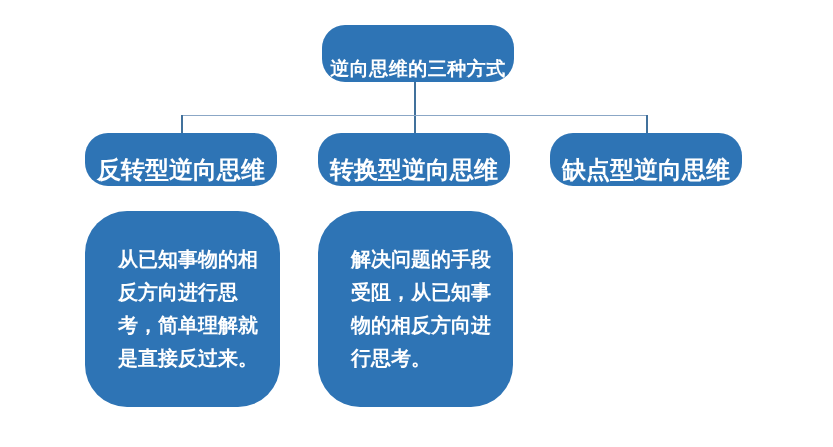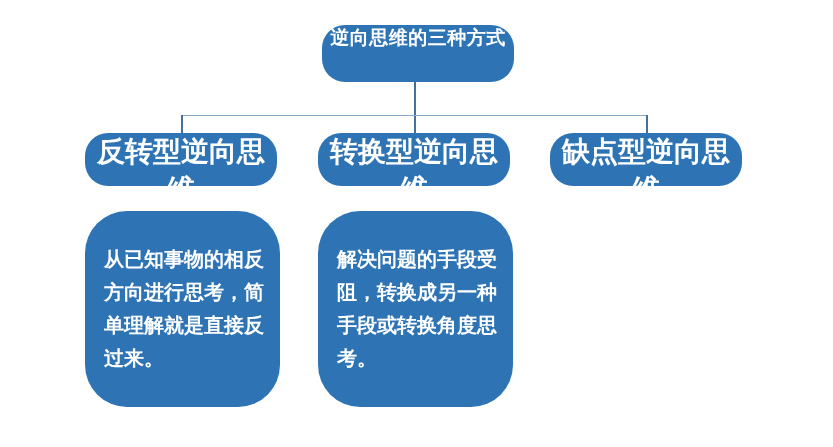--- a/index.html
+++ b/index.html
@@ -14,56 +14,56 @@
     background: var(--background, #ffffff);
     font-family: "Liberation Sans", "DejaVu Sans", sans-serif;
     overflow: hidden;
   }
   .node {
     position: absolute;
     background: var(--box-fill, #2E74B5);
     color: var(--box-text, #ffffff);
     font-weight: bold;
     display: flex;
-    align-items: flex-start;
+    align-items: flex-end;
     justify-content: center;
     text-align: center;
     box-sizing: border-box;
     border-radius: 23px;
   }
   .root-node {
     left: 322px;
     top: 25px;
     width: 192px;
     height: 57px;
     font-size: 19px;
     letter-spacing: 0.5px;
   }
   .branch-node {
     top: 133px;
     width: 192px;
     height: 53px;
-    font-size: 28px;
+    font-size: 24px;
   }
   .branch-node.col-0 { left: 85px; }
   .branch-node.col-1 { left: 318px; }
   .branch-node.col-2 { left: 550px; }
   .desc-node {
     position: absolute;
     top: 211px;
     width: 195px;
     height: 196px;
     border-radius: 42px;
     background: var(--box-fill, #2E74B5);
     color: var(--box-text, #ffffff);
     font-weight: bold;
     font-size: 20px;
     line-height: 33px;
     text-align: left;
-    padding: 32px 13px 0 19px;
+    padding: 32px 13px 0 33px;
     box-sizing: border-box;
     word-break: break-all;
   }
   .desc-node.col-0 { left: 85px; }
   .desc-node.col-1 { left: 318px; }
   .desc-node.col-2 { left: 550px; }
   .connector {
     position: absolute;
     background: var(--connector, #41719C);
   }
@@ -109,16 +109,16 @@
     <span>缺点型逆向思维</span>
   </div>
   <div class="node branch-node col-1">
     <span>转换型逆向思维</span>
   </div>
 
   <div class="desc-node col-0">
     <span>从已知事物的相反方向进行思考，简单理解就是直接反过来。</span>
   </div>
   <div class="desc-node col-1">
-    <span>解决问题的手段受阻，转换成另一种手段或转换角度思考。</span>
+    <span>解决问题的手段受阻，从已知事物的相反方向进行思考。</span>
   </div>
 
 </div>
 
 </body></html>

